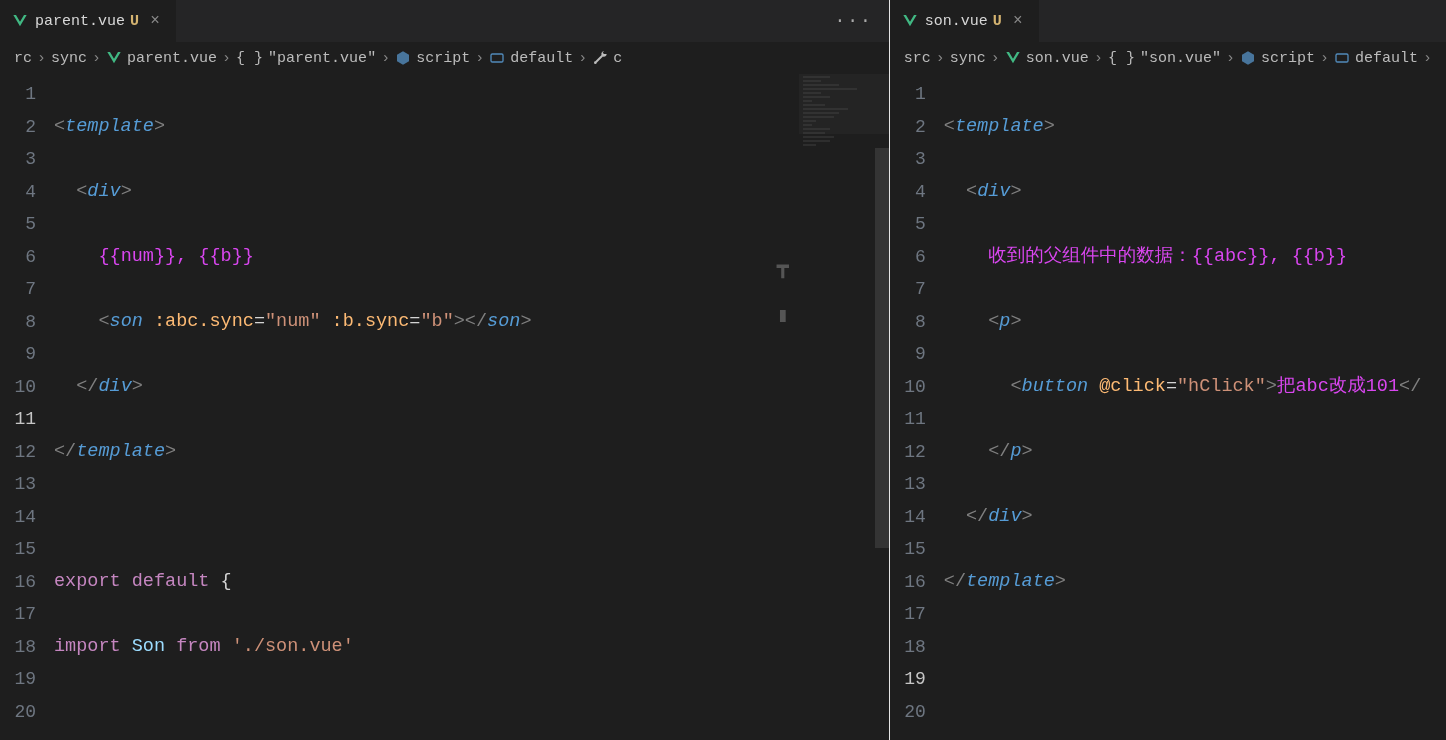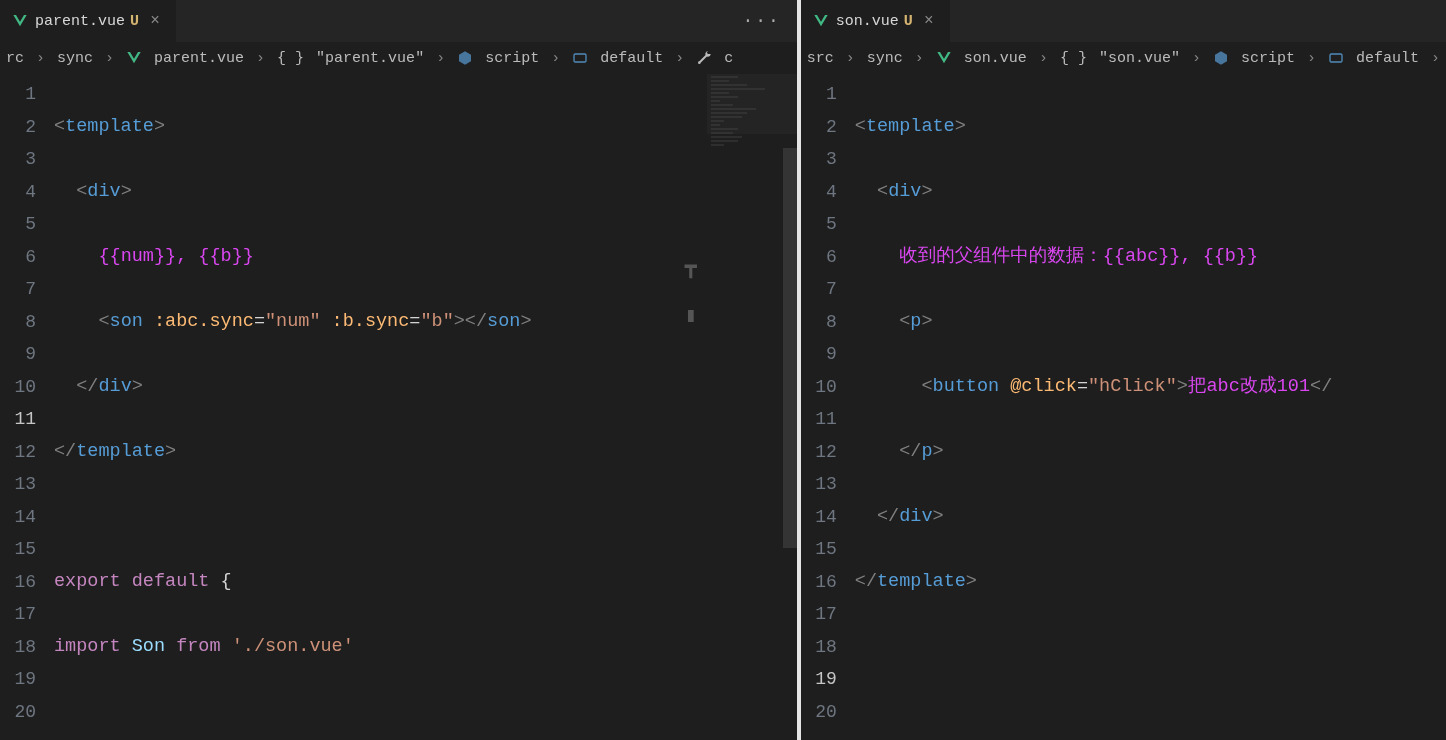--- a/index.html
+++ b/index.html
@@ -12,21 +12,21 @@
   height: 740px;
   overflow: hidden;
   display: flex;
 }
 .pane {
   display: flex;
   flex-direction: column;
   height: 100%;
   position: relative;
 }
-.pane-left { width: 918px; border-right: 4px solid #e5e5e5; justify-content: center; }
+.pane-left { width: 918px; border-right: 1px solid #e5e5e5; justify-content: center; }
 .pane-right { flex: 1; }
 
 .tab-bar {
   height: 42px;
   background: #252526;
   display: flex;
   align-items: center;
 }
 .tab {
   height: 100%;
@@ -52,24 +52,24 @@
   margin-left: auto;
   padding: 0 16px;
   color: #aaa;
   letter-spacing: 2px;
 }
 
 .breadcrumb {
   height: 32px;
   display: flex;
   align-items: center;
-  padding: 0 6px;
+  padding: 0 14px;
   font-size: 15px;
   color: #bbb;
-  gap: 12px;
+  gap: 5px;
   overflow: hidden;
   white-space: nowrap;
 }
 .breadcrumb .sep { color: #888; }
 .bc-icon { display: inline-flex; align-items: center; }
 .bc-icon.vue { color: #41b883; }
 .bc-icon.braces { color: #bbb; }
 .bc-icon.cube { color: #528bbb; }
 .bc-icon.module { color: #528bbb; }
 .bc-icon.wrench { color: #bbb; }
@@ -93,21 +93,21 @@
 .gutter .ln-active { color: #c6c6c6; }
 .code {
   flex: 1;
   padding-top: 4px;
   white-space: pre;
   font-size: 18.5px;
   line-height: 32.5px;
   overflow: hidden;
 }
 .tag { color: #808080; }
-.elem { color: #569cd6; }
+.elem { color: #569cd6; font-style: italic; }
 .attr { color: #fdba74; }
 .str { color: #ce9178; }
 .kw { color: #c586c0; }
 .var { color: #9cdcfe; }
 .pun { color: #d4d4d4; }
 .txt { color: #d946ef; }
 
 .minimap {
   position: absolute;
   top: 0;

